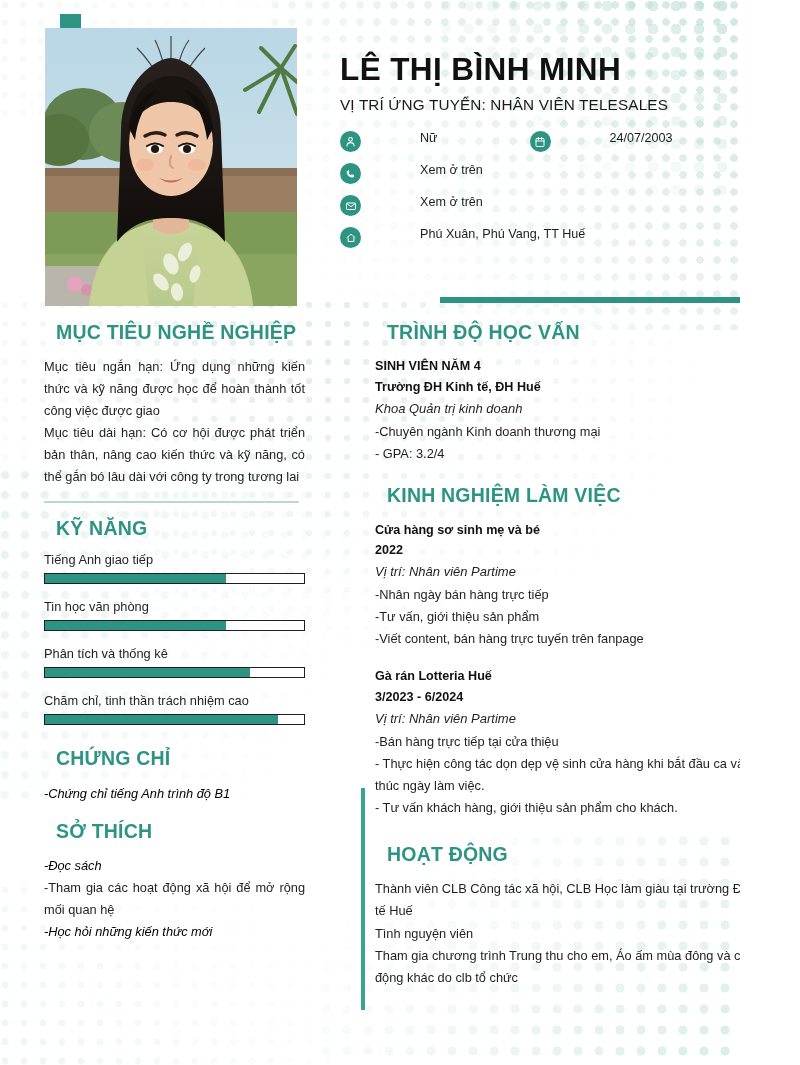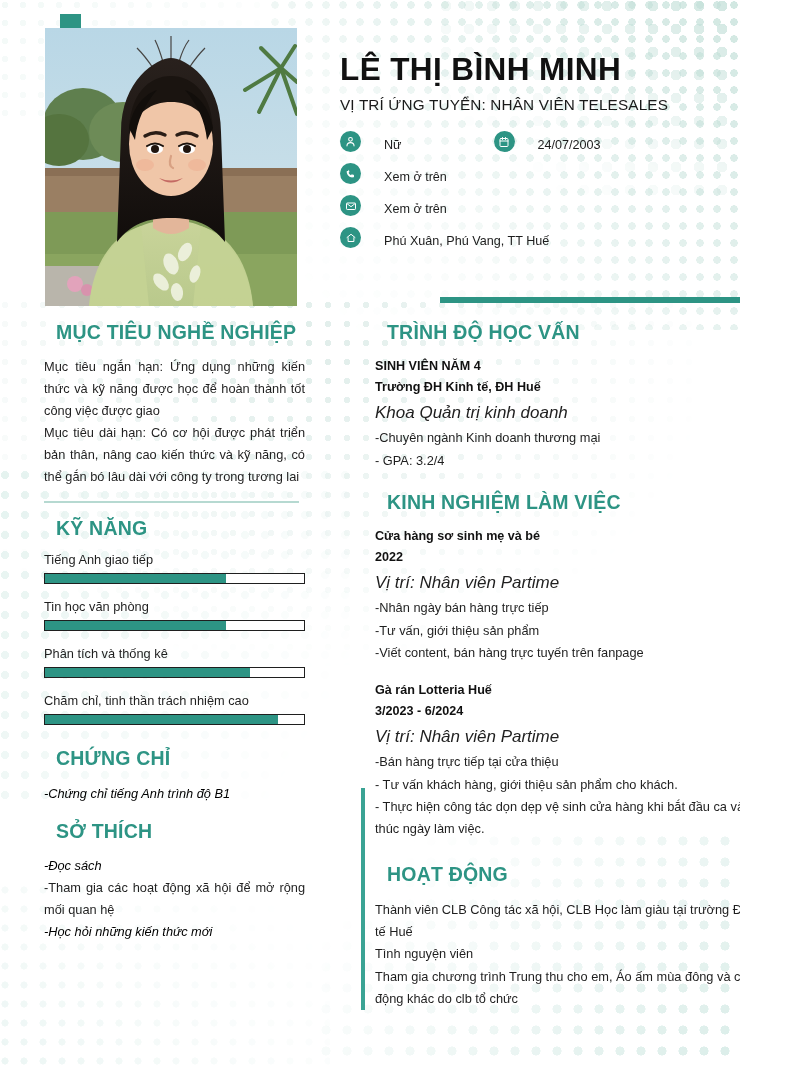--- a/index.html
+++ b/index.html
@@ -152,21 +152,22 @@
   .contact-grid {
     display: block;
   }
   .contact-row {
     display: flex;
     align-items: center;
     margin-bottom: 11px;
   }
   .contact-item {
     display: flex;
-    align-items: flex-end;
+    align-items: flex-start;
+    gap: 36px;
   }
   .contact-item.col2 { margin-left: 92px; }
   .cicon {
     width: 21px;
     height: 21px;
     border-radius: 50%;
     background: #2d9484;
     display: inline-flex;
     align-items: center;
     justify-content: center;
@@ -259,21 +260,21 @@
 
   
   .entry { margin-bottom: 4px; }
   .entry-head {
     font-size: 12.6px;
     font-weight: bold;
     color: #111111;
     line-height: 1.66;
   }
   .entry-sub {
-    font-size: 17px;
+    font-size: 13px;
     font-style: italic;
     color: #1f1f1f;
     line-height: 1.72;
   }
   .entry-line {
     font-size: 12.8px;
     color: #1f1f1f;
     line-height: 1.74;
   }
 
@@ -559,22 +560,22 @@
           <div class="entry-line">-Viết content, bán hàng trực tuyến trên fanpage</div>
         </div>
 
         <div class="spacer-12"></div>
 
         <div class="entry">
           <div class="entry-head">Gà rán Lotteria Huế</div>
           <div class="entry-head">3/2023 - 6/2024</div>
           <div class="entry-sub">Vị trí: Nhân viên Partime</div>
           <div class="entry-line">-Bán hàng trực tiếp tại cửa thiệu</div>
+          <div class="entry-line">- Thực hiện công tác dọn dẹp vệ sinh cửa hàng khi bắt đầu ca và kết thúc ngày làm việc.</div>
           <div class="entry-line">- Tư vấn khách hàng, giới thiệu sản phẩm cho khách.</div>
-          <div class="entry-line">- Thực hiện công tác dọn dẹp vệ sinh cửa hàng khi bắt đầu ca và kết thúc ngày làm việc.</div>
         </div>
       </section>
 
       <div class="spacer-20"></div>
 
       <section>
         <h2 class="sec-title indent">HOẠT ĐỘNG</h2>
         <div class="entry-line">Thành viên CLB Công tác xã hội, CLB Học làm giàu tại trường ĐH Kinh tế Huế</div>
         <div class="entry-line">Tình nguyện viên</div>
         <div class="entry-line">Tham gia chương trình Trung thu cho em, Áo ấm mùa đông và các hoạt động khác do clb tổ chức</div>

